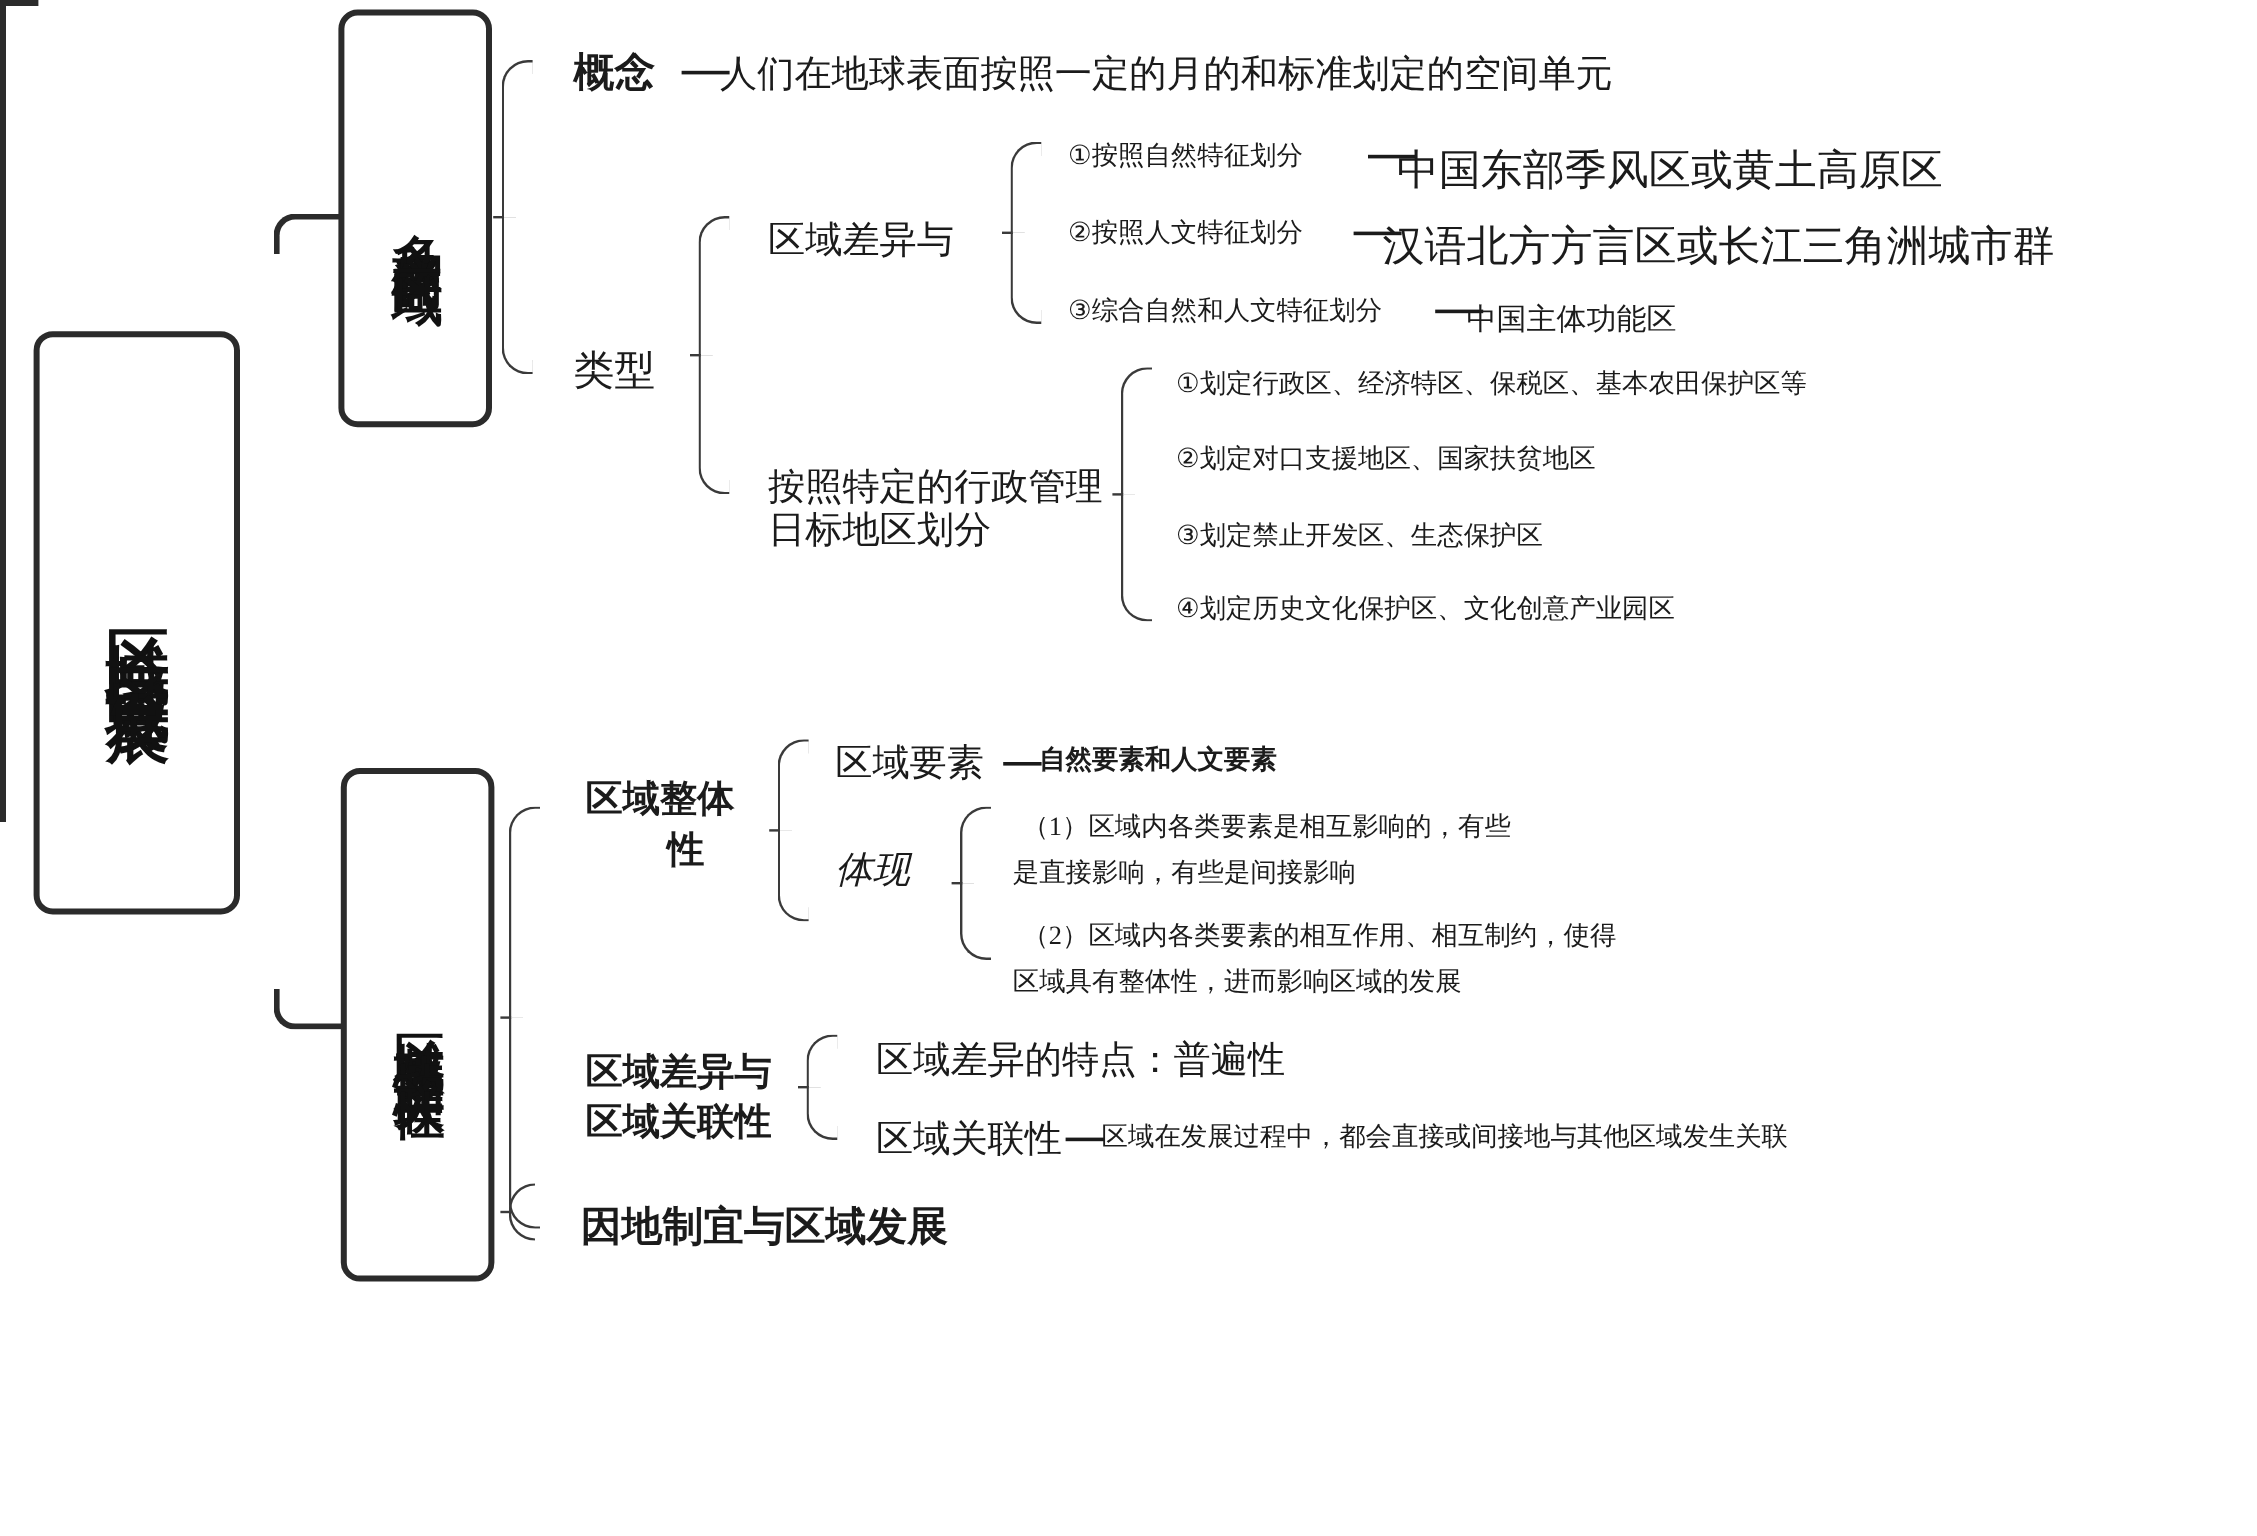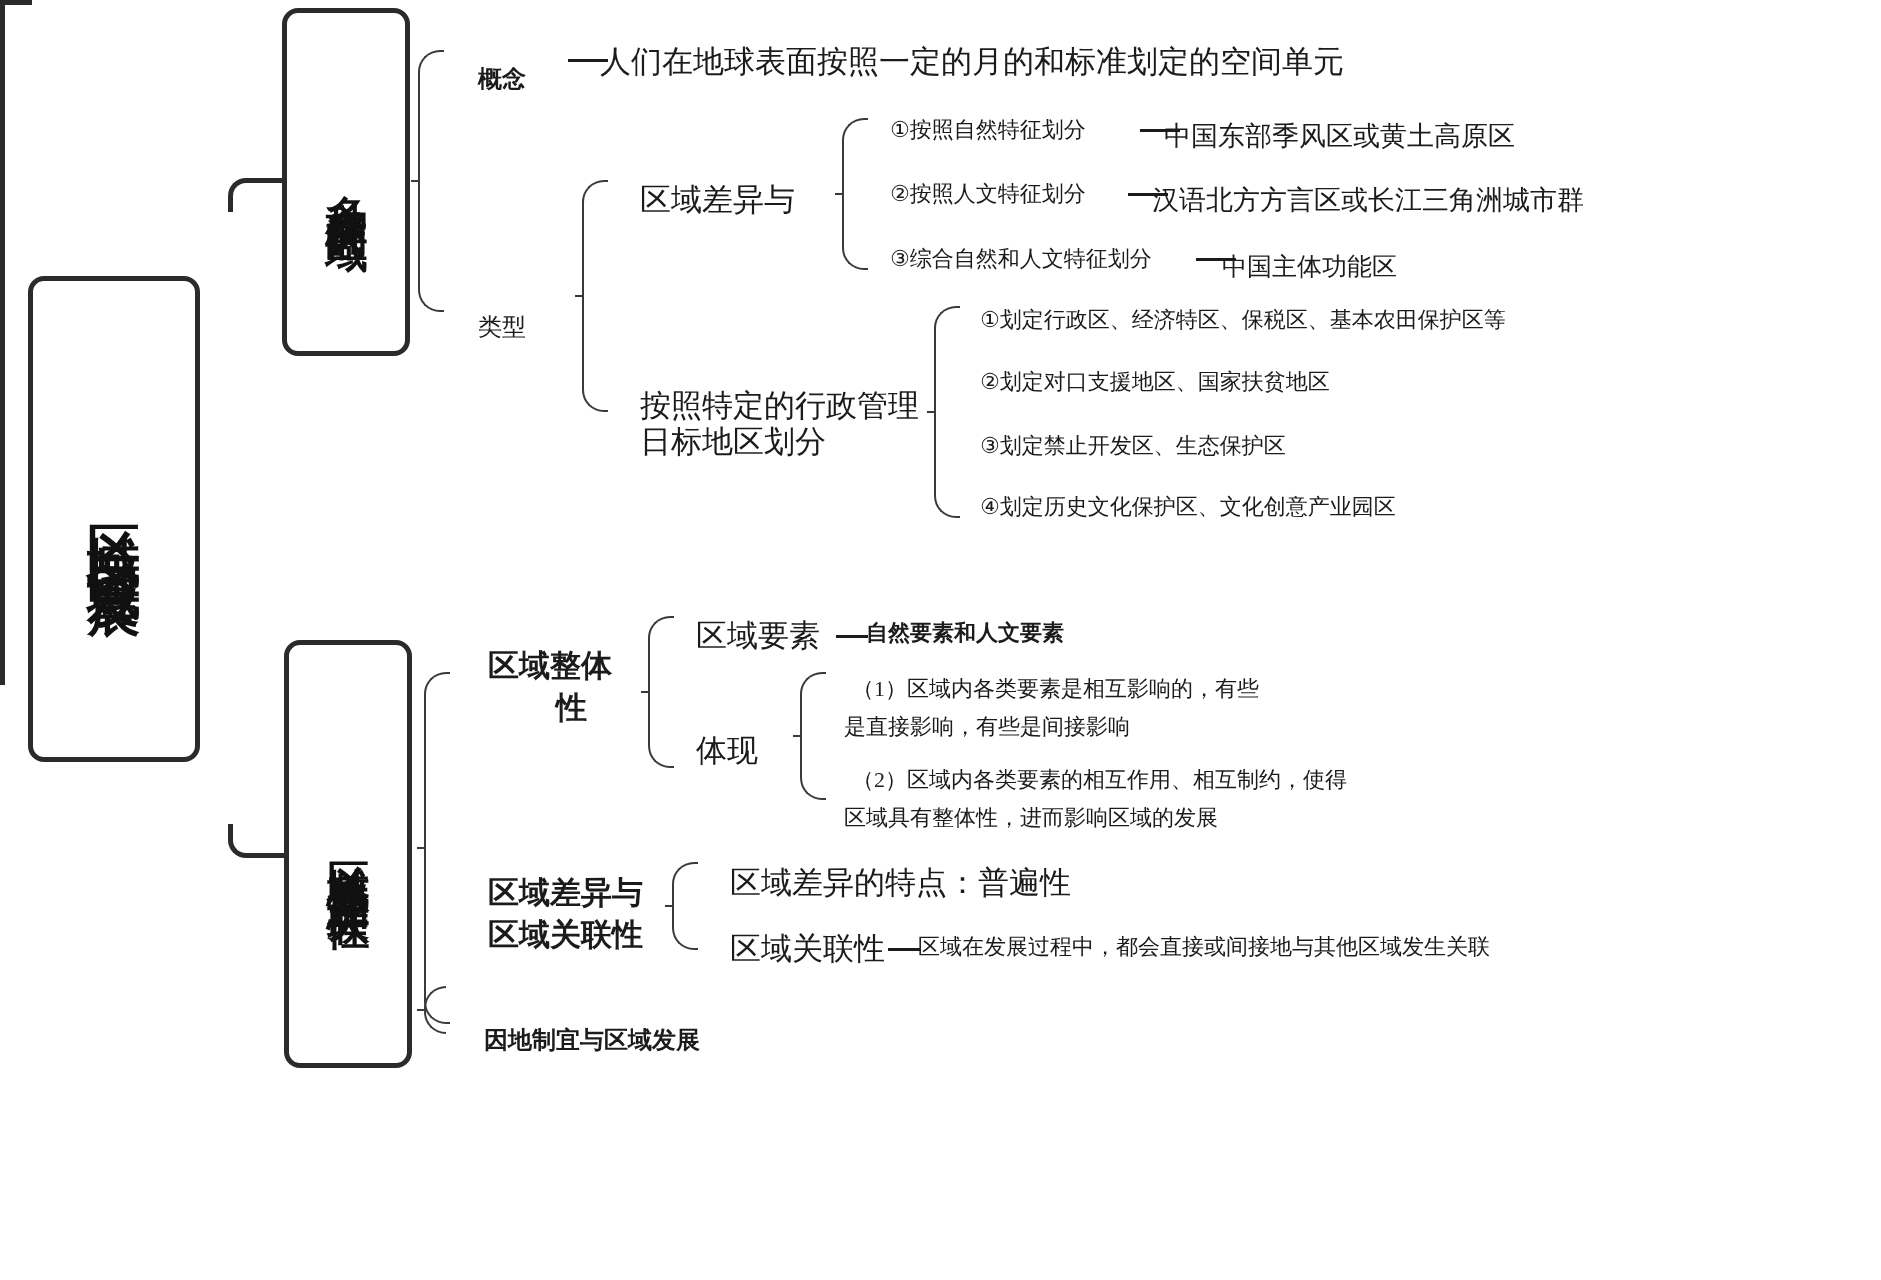--- a/index.html
+++ b/index.html
@@ -149,24 +149,24 @@
   
   .leaf {
     position: absolute;
     white-space: nowrap;
     color: #1b1b1b;
     line-height: 1.38;
   }
   .leaf.bold   { font-weight: bold; }
   .leaf.sans   { font-family: "Liberation Sans", "DejaVu Sans", sans-serif; }
 
-  .t34 { font-size: 24px; margin-top: 24px; }
+  .t34 { font-size: 34px; }
   .t31 { font-size: 31px; }
   .t29 { font-size: 22px; }
-  .t27 { font-size: 27px; }
+  .t27 { font-size: 35px; }
   .t25 { font-size: 25px; }
 
   .dash {
     display: inline-block;
     width: 40px;
     height: 3px;
     background: #1b1b1b;
     vertical-align: 0.32em;
     margin: 0 12px;
   }
@@ -262,21 +262,21 @@
   <div class="brace" style="left:648px; top:616px; height:152px;">
     <div class="half top"></div>
       <div class="half bot"></div>
       <div class="nub"></div>
   </div>
 
   <div class="leaf t31" style="left:696px; top:615px;">区域要素</div>
   <div class="leaf t31" style="left:826px; top:617px;"><span class="dash short"></span></div>
   <div class="leaf bold t29" style="left:866px; top:618px;">自然要素和人文要素</div>
 
-  <div class="leaf t31" style="left:696px; top:730px;">体现</div>
+  <div class="leaf t31" style="left:696px; top:704px;font-style:italic;">体现</div>
 
   <div class="brace" style="left:800px; top:672px; height:128px;">
     <div class="half top"></div>
       <div class="half bot"></div>
       <div class="nub"></div>
   </div>
 
   <div class="leaf t29" style="left:852px; top:674px;">
     <span class="bold">（1）</span><span>区域内各类要素是相互影响的，有些</span>
   </div>

